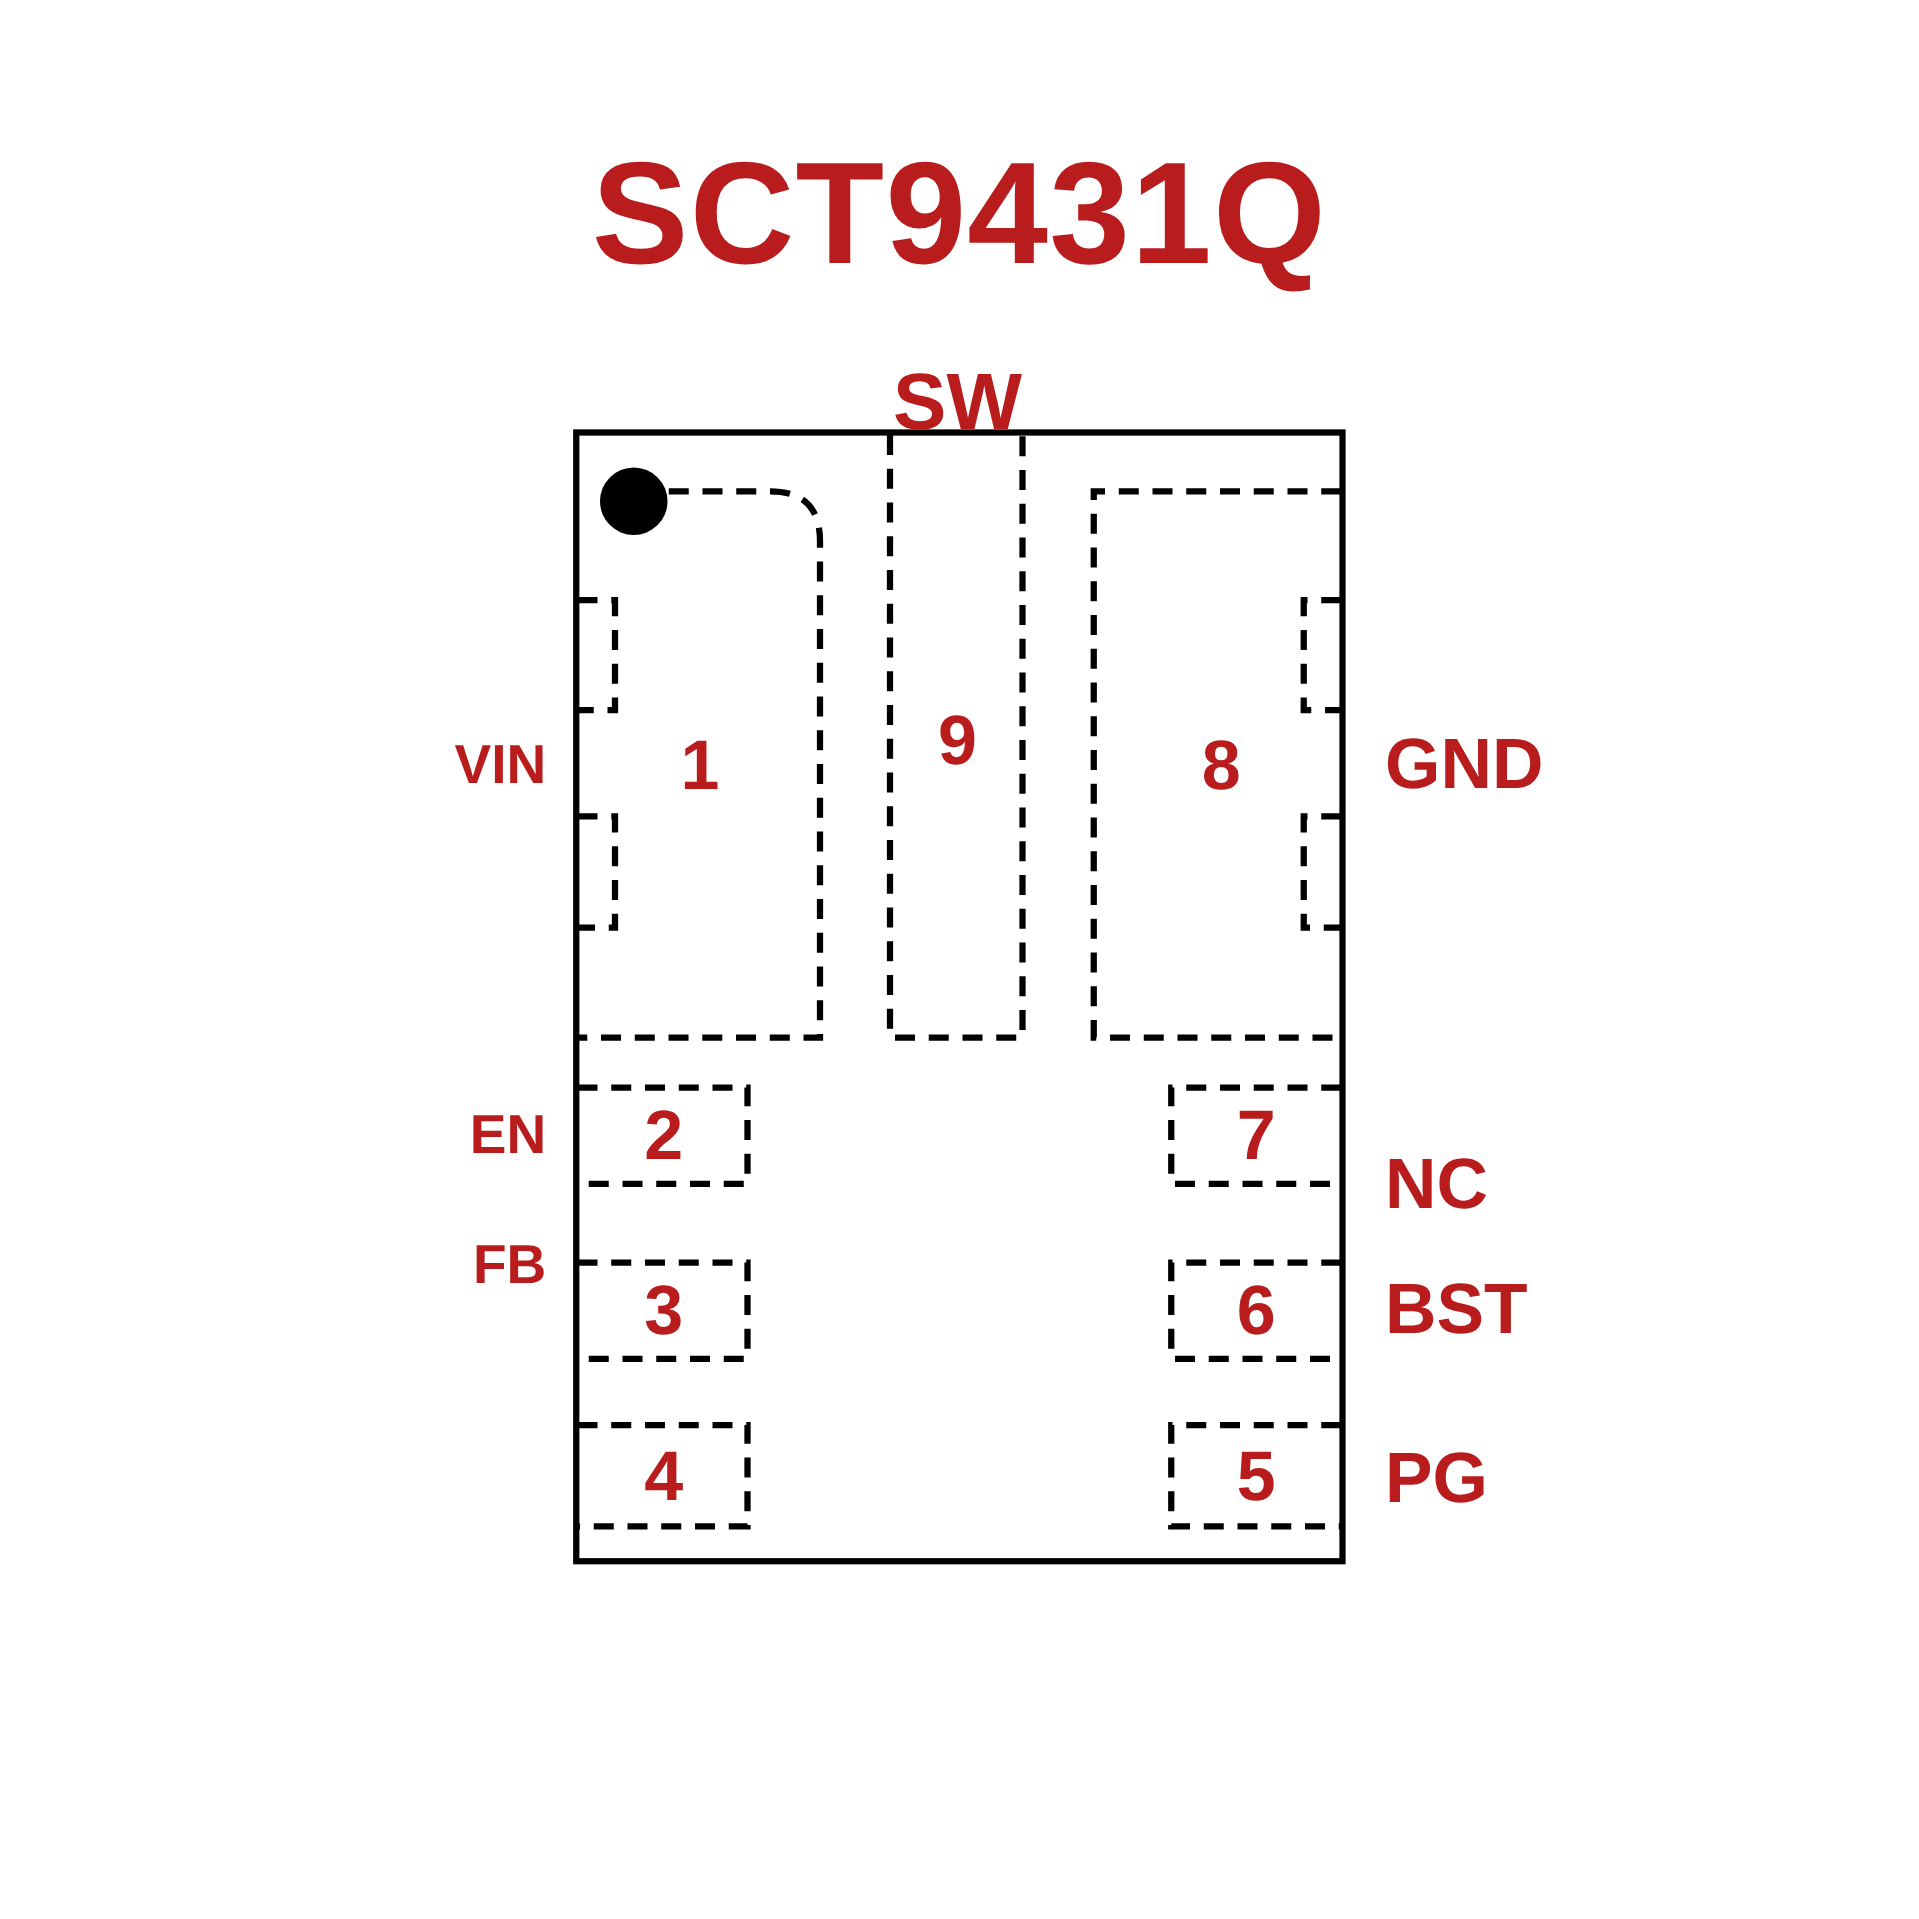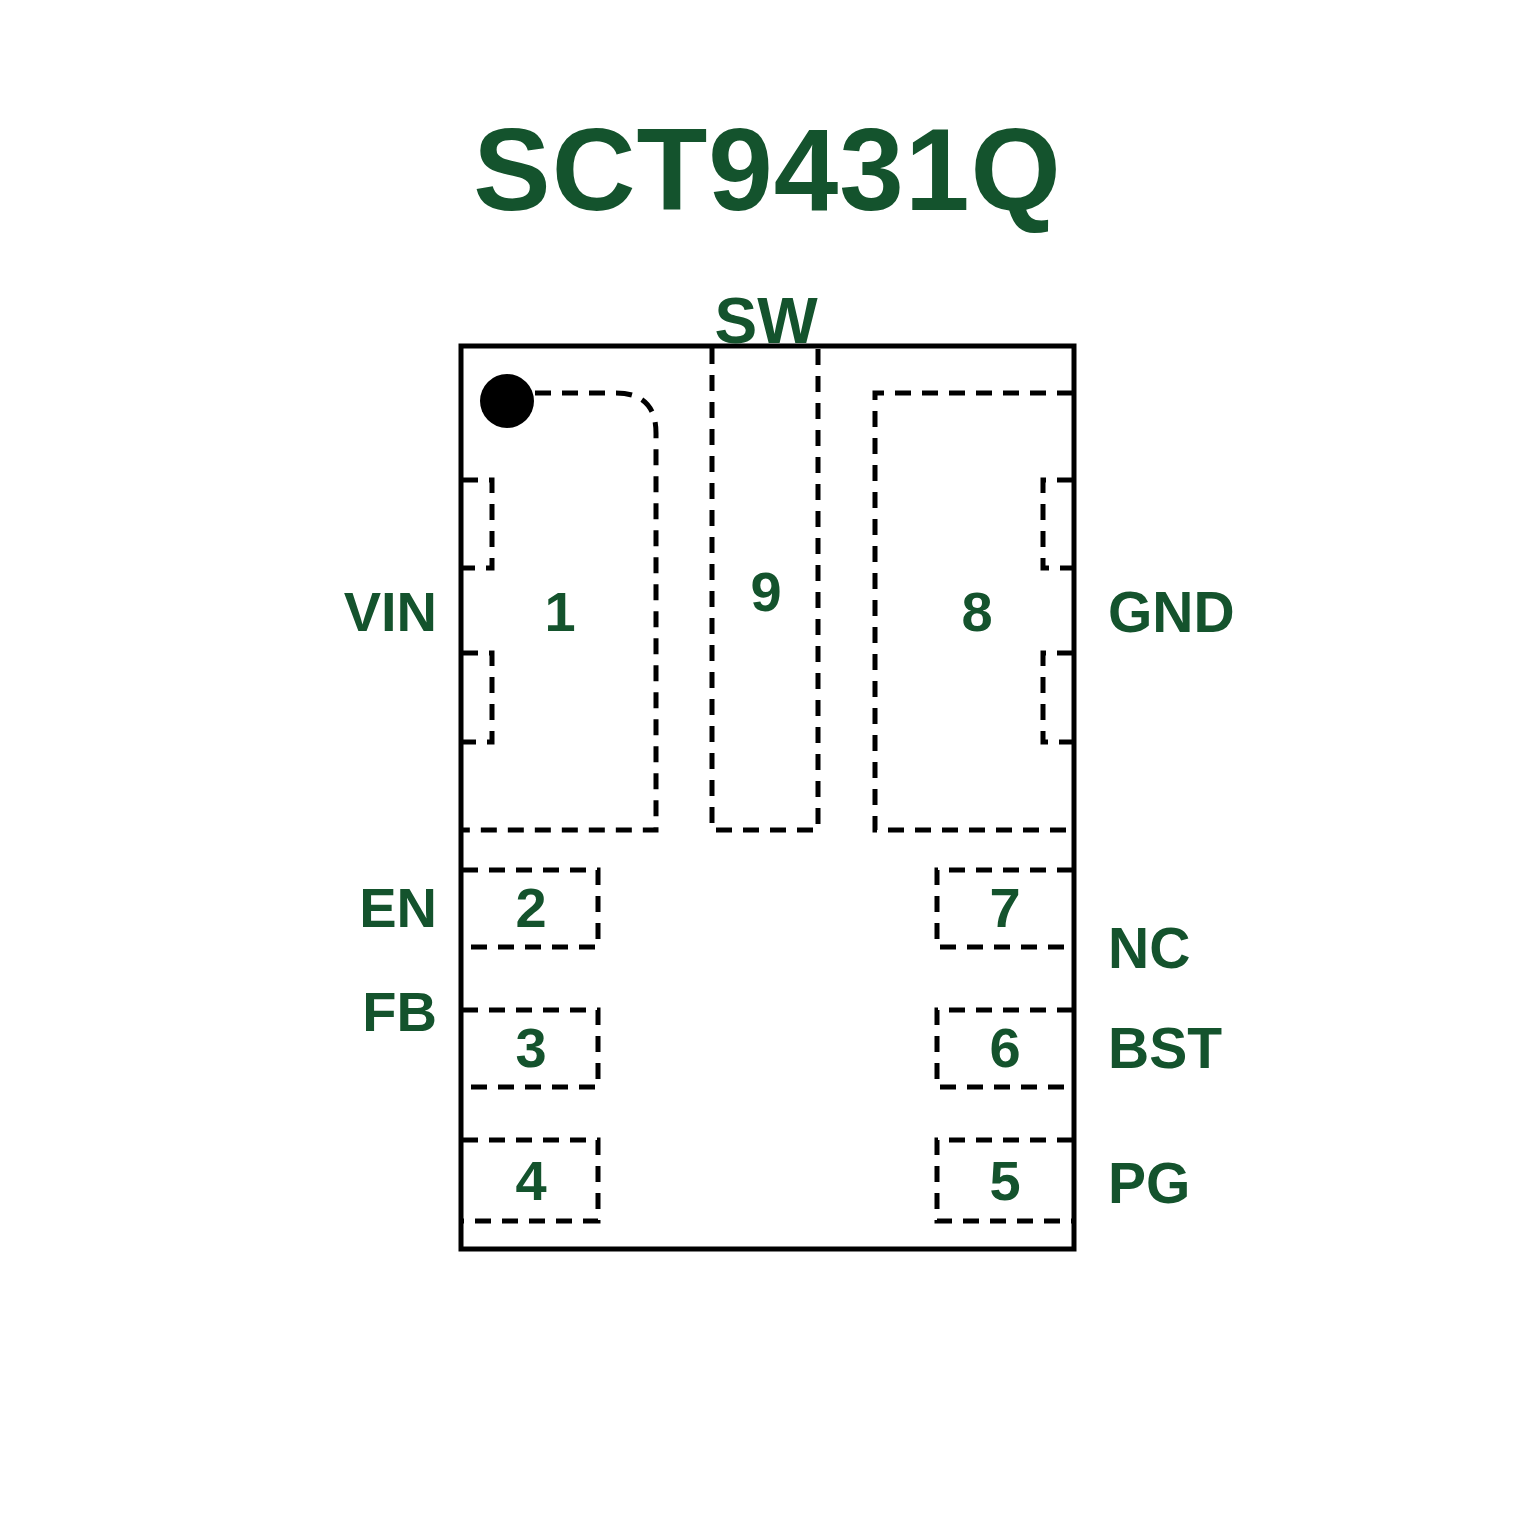--- a/index.html
+++ b/index.html
@@ -3,24 +3,24 @@
 <meta charset="utf-8">
 <style>
   html, body { margin:0; padding:0; }
   body {
     width:1535px; height:1535px;
     background:#ffffff; color:#000;
     font-family:"Liberation Sans", sans-serif;
   }
   .canvas { position:relative; width:1535px; height:1535px; background:#ffffff; overflow:hidden; }
   svg.diagram { position:absolute; left:0; top:0; }
-  .txt { position:absolute; font-weight:bold; line-height:1; white-space:nowrap; color:#14532d; }
+  .txt { position:absolute; font-weight:bold; line-height:1; white-space:nowrap; color:#b91c1c; }
   .title { left:0; right:0; text-align:center; top:112px; font-size:116px; letter-spacing:1px; }
   .top-label { left:766px; top:297px; transform:translate(-50%,-50%); font-size:64px;margin-top:24px; }
-  .left-label { right:1098px; transform:translateY(-50%); font-size:56px; text-align:right; }
+  .left-label { right:1098px; transform:translateY(-50%); font-size:44px; text-align:right; }
   .right-label { left:1108px; transform:translateY(-50%); font-size:57px; }
   .pin-num { transform:translate(-50%,-50%); font-size:56px; }
 </style>
 </head>
 <body>
 
 <div class="canvas">
 
   <svg class="diagram" width="1535" height="1535" viewBox="0 0 1535 1535">
     <g fill="none" stroke="#000000" stroke-width="5">

